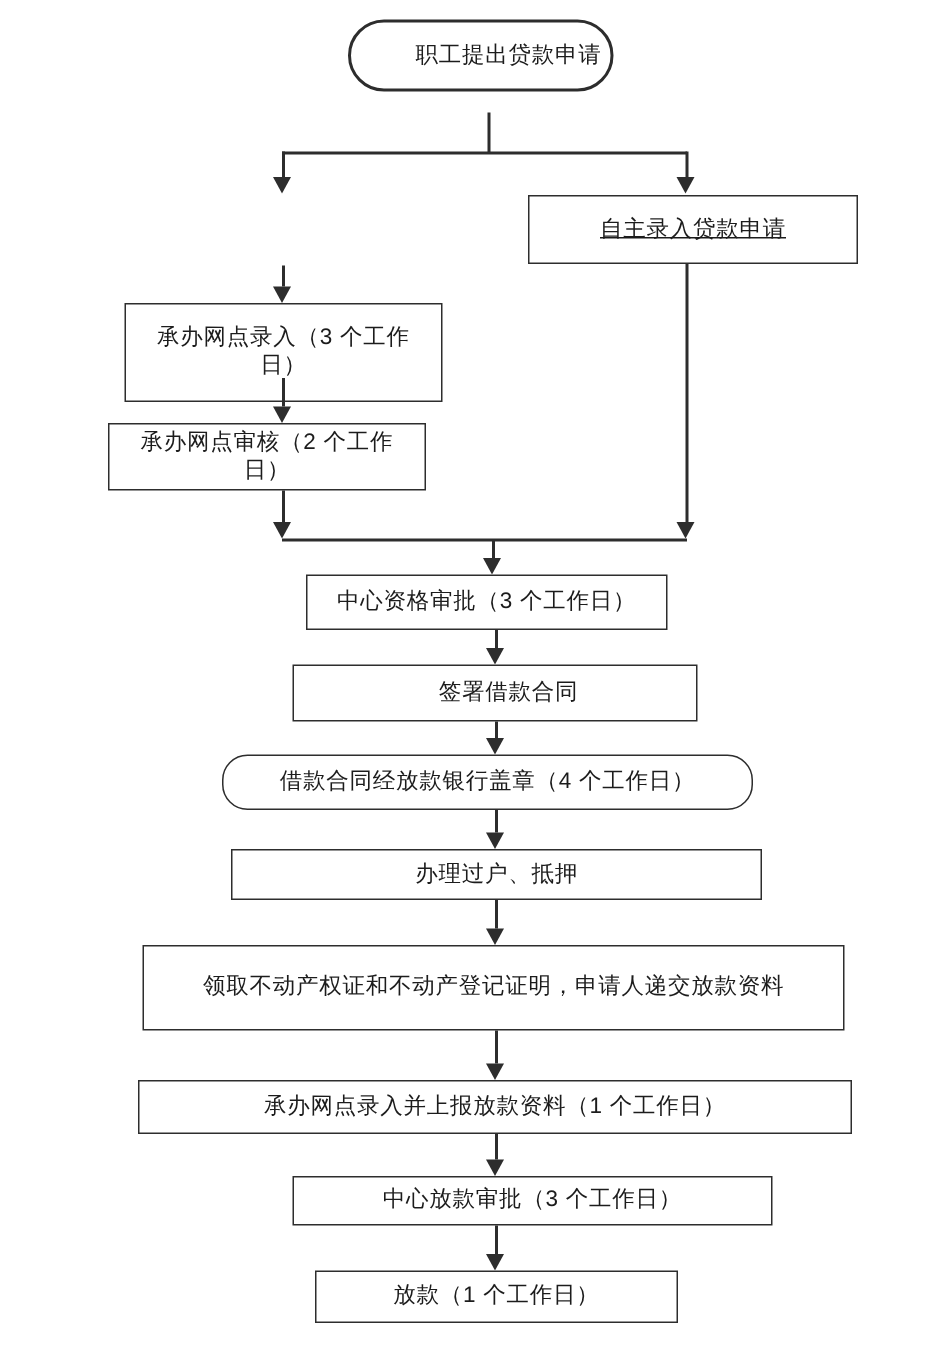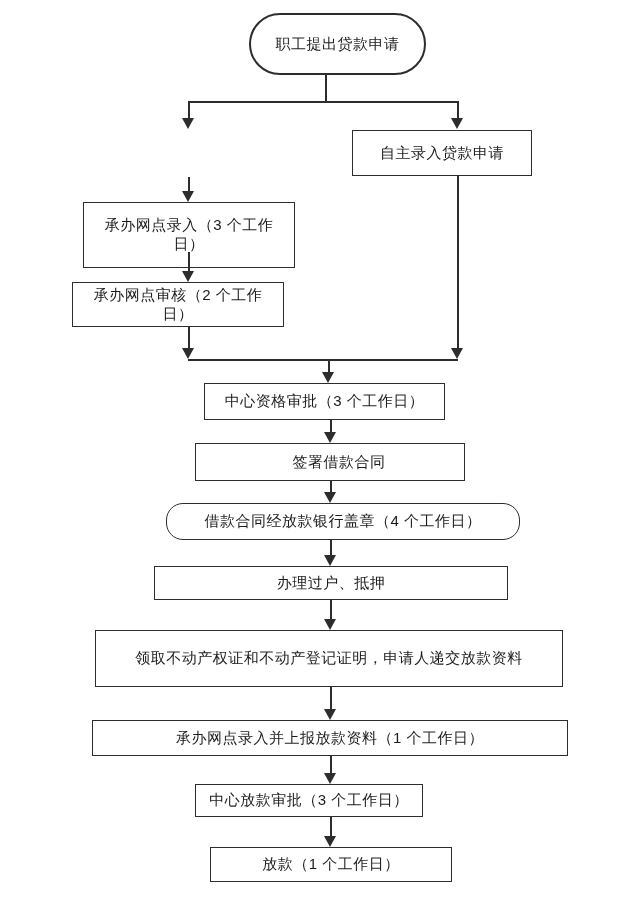--- a/index.html
+++ b/index.html
@@ -36,21 +36,21 @@
     border-left:6px solid transparent;
     border-right:6px solid transparent;
     border-top:11px solid var(--line);
   }
 </style>
 </head>
 <body>
 
 <div class="canvas">
 
-  <div class="node stadium" style="left:249px;top:13px;width:177px;height:62px;">
+  <div class="node stadium" style="left:232px;top:13px;width:177px;height:48px;justify-content:flex-end;">
     <span>职工提出贷款申请</span>
   </div>
 
   <div class="vline" style="left:325px;top:75px;height:27px;"></div>
   <div class="hline" style="left:188px;top:101px;width:270px;"></div>
   <div class="vline" style="left:188px;top:101px;height:17px;"></div>
   <div class="arrow" style="left:182px;top:118px;"></div>
   <div class="vline" style="left:457px;top:101px;height:17px;"></div>
   <div class="arrow" style="left:451px;top:118px;"></div>
 
@@ -62,21 +62,21 @@
     <span>承办网点录入（3 个工作日）</span>
   </div>
 
   <div class="vline" style="left:188px;top:252px;height:19px;"></div>
   <div class="arrow" style="left:182px;top:271px;"></div>
 
   <div class="node" style="left:72px;top:282px;width:212px;height:45px;">
     <span>承办网点审核（2 个工作日）</span>
   </div>
 
-  <div class="node" style="left:352px;top:130px;width:180px;height:46px;">
+  <div class="node" style="left:352px;top:130px;width:220px;height:46px;text-decoration:underline;">
     <span>自主录入贷款申请</span>
   </div>
 
   <div class="vline" style="left:188px;top:327px;height:21px;"></div>
   <div class="arrow" style="left:182px;top:348px;"></div>
   <div class="vline" style="left:457px;top:176px;height:172px;"></div>
   <div class="arrow" style="left:451px;top:348px;"></div>
   <div class="hline" style="left:188px;top:359px;width:270px;"></div>
   <div class="vline" style="left:328px;top:360px;height:12px;"></div>
   <div class="arrow" style="left:322px;top:372px;"></div>
@@ -88,21 +88,21 @@
   <div class="vline" style="left:330px;top:420px;height:12px;"></div>
   <div class="arrow" style="left:324px;top:432px;"></div>
 
   <div class="node" style="left:195px;top:443px;width:270px;height:38px;padding-left:24px;">
     <span>签署借款合同</span>
   </div>
 
   <div class="vline" style="left:330px;top:481px;height:11px;"></div>
   <div class="arrow" style="left:324px;top:492px;"></div>
 
-  <div class="node" style="left:166px;top:503px;width:354px;height:37px;border-radius:17px;">
+  <div class="node" style="left:148px;top:503px;width:354px;height:37px;border-radius:17px;">
     <span>借款合同经放款银行盖章（4 个工作日）</span>
   </div>
 
   <div class="vline" style="left:330px;top:540px;height:15px;"></div>
   <div class="arrow" style="left:324px;top:555px;"></div>
 
   <div class="node" style="left:154px;top:566px;width:354px;height:34px;">
     <span>办理过户、抵押</span>
   </div>
 
@@ -116,21 +116,21 @@
   <div class="vline" style="left:330px;top:687px;height:22px;"></div>
   <div class="arrow" style="left:324px;top:709px;"></div>
 
   <div class="node" style="left:92px;top:720px;width:476px;height:36px;">
     <span>承办网点录入并上报放款资料（1 个工作日）</span>
   </div>
 
   <div class="vline" style="left:330px;top:756px;height:17px;"></div>
   <div class="arrow" style="left:324px;top:773px;"></div>
 
-  <div class="node" style="left:195px;top:784px;width:228px;height:33px;">
+  <div class="node" style="left:195px;top:784px;width:320px;height:33px;">
     <span>中心放款审批（3 个工作日）</span>
   </div>
 
   <div class="vline" style="left:330px;top:817px;height:19px;"></div>
   <div class="arrow" style="left:324px;top:836px;"></div>
 
   <div class="node" style="left:210px;top:847px;width:242px;height:35px;">
     <span>放款（1 个工作日）</span>
   </div>
 

